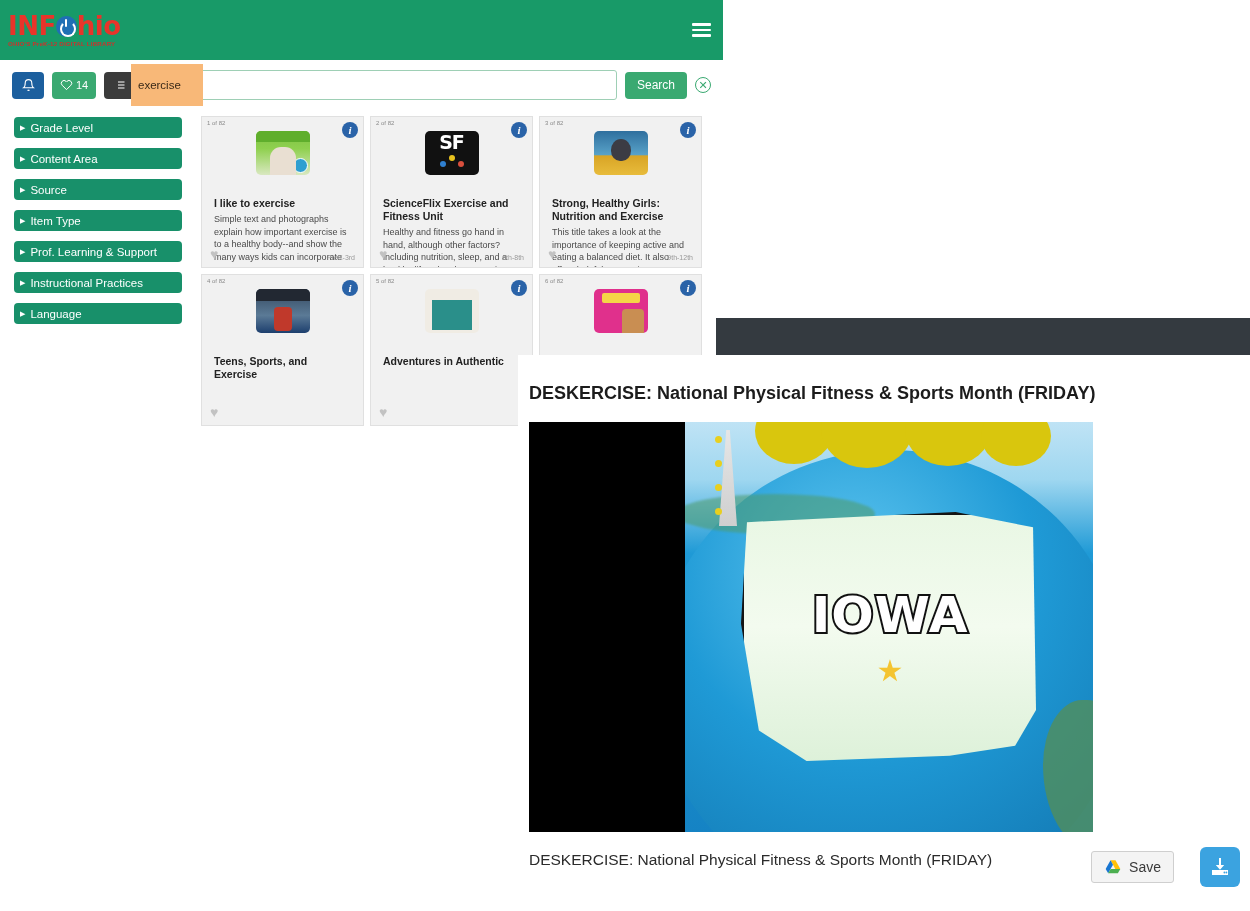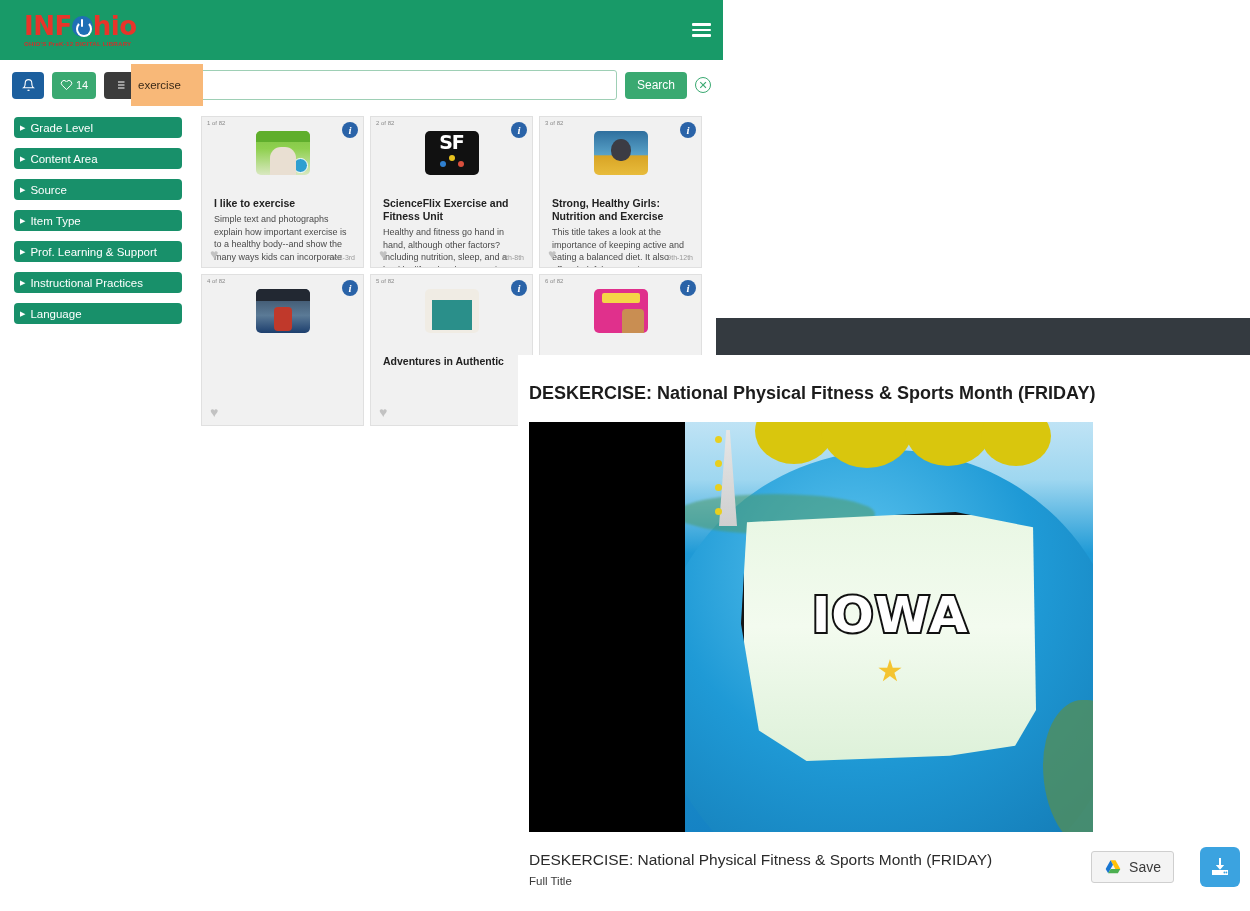--- a/index.html
+++ b/index.html
@@ -12,21 +12,21 @@
   }
 
   
   .top-header {
     position: absolute; left: 0; top: 0;
     width: 723px; height: 60px;
     background: #189a68;
     display: flex; align-items: center;
     justify-content: space-between;
   }
-  .logo-wrap { padding-left: 24px; display: flex; flex-direction: column; }
+  .logo-wrap { padding-left: 8px; display: flex; flex-direction: column; }
   .logo-main {
     font-size: 26px; font-weight: bold; letter-spacing: -0.5px;
     line-height: 1; display: flex; align-items: center;
     font-family: "DejaVu Sans", sans-serif;
   }
   .logo-inf { color: #e8342a; }
   .logo-hio { color: #e8342a; }
   .logo-power {
     display: inline-block; width: 21px; height: 21px; border-radius: 50%;
     background: #1f6fb5; position: relative; margin: 0 0px;
@@ -444,20 +444,21 @@
     <div class="card-title">Strong, Healthy Girls: Nutrition and Exercise</div>
     <div class="card-desc">This title takes a look at the importance of keeping active and eating a balanced diet. It also offers helpful suggestions on...</div>
     <div class="card-heart">♥</div>
     <div class="card-grade">9th-12th</div>
   </div>
 
   <div class="card">
     <div class="card-count">4 of 82</div>
     <div class="card-info">i</div>
     <div class="card-thumb th-teens"></div>
+    <div class="card-title">Teens, Sports, and Exercise</div>
     <div class="card-desc"></div>
     <div class="card-heart">♥</div>
     <div class="card-grade"></div>
   </div>
 
   <div class="card">
     <div class="card-count">5 of 82</div>
     <div class="card-info">i</div>
     <div class="card-thumb th-adv"></div>
     <div class="card-title">Adventures in Authentic</div>
@@ -505,21 +506,20 @@
       <div class="iowa">
         <div class="iowa-text">IOWA</div>
         <div class="iowa-star">★</div>
       </div>
     </div>
   </div>
 
   <div class="detail-footer">
     <div class="footer-texts">
       <div class="footer-title">DESKERCISE: National Physical Fitness &amp; Sports Month (FRIDAY)</div>
-      <div class="footer-sub">Full Title</div>
     </div>
     <div class="footer-actions">
       <button class="save-btn">
         <svg width="18" height="16" viewBox="0 0 48 48">
           <path d="M16.5 4h15L46 30h-15z" fill="#ffc107"></path>
           <path d="M16.5 4 2 30l7.5 13L24 17z" fill="#1976d2"></path>
           <path d="M9.5 43h29L46 30H17z" fill="#4caf50"></path>
         </svg>
         <span>Save</span>
       </button>

